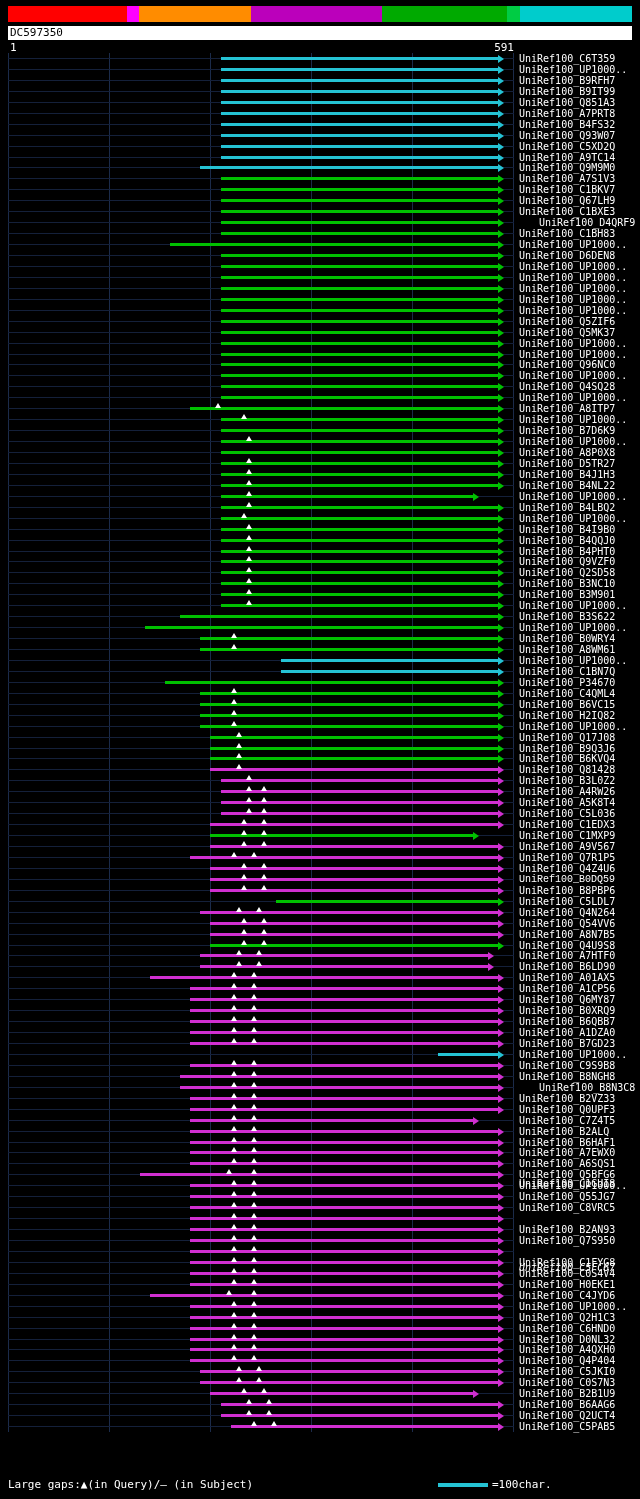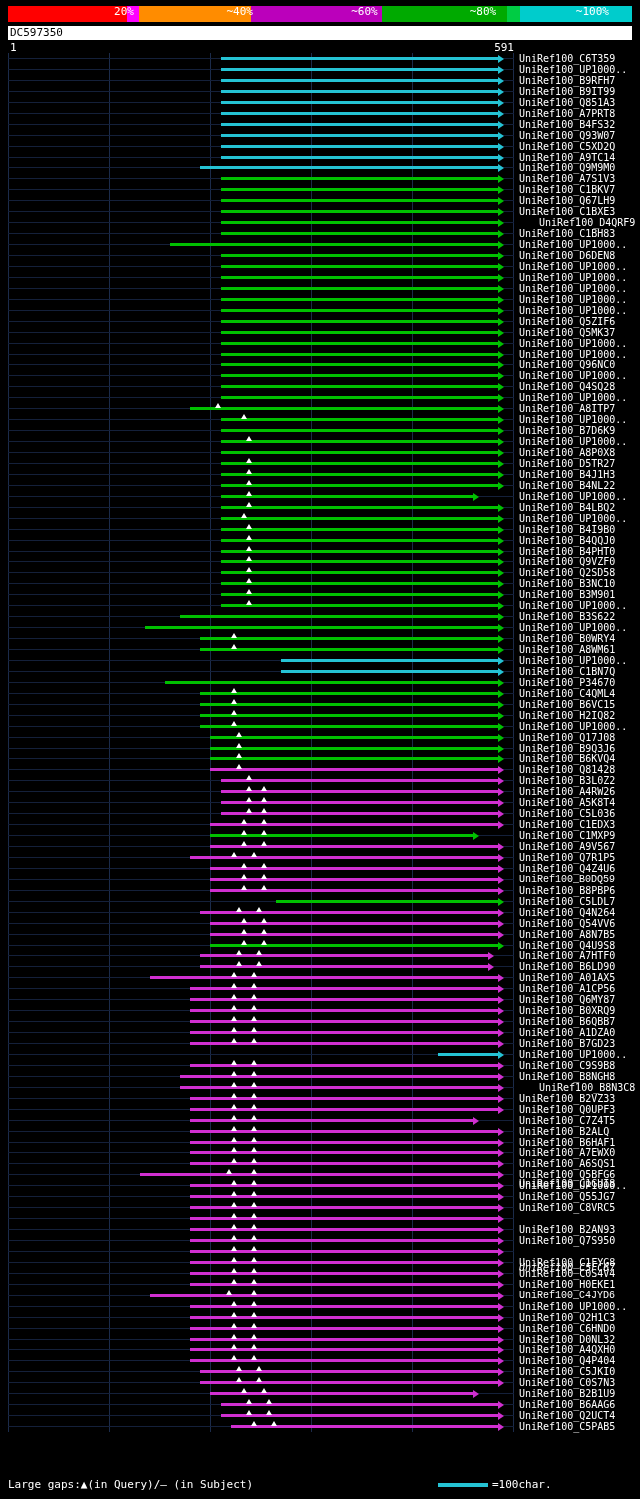--- a/index.html
+++ b/index.html
@@ -43,27 +43,20 @@
 <div id="root">
 
   <div id="scale">
       <div class="seg" style="background: rgb(255, 0, 0); width: 19%;"></div>
       <div class="seg" style="background: rgb(255, 0, 255); width: 2%;"></div>
       <div class="seg" style="background: rgb(255, 140, 0); width: 18%;"></div>
       <div class="seg" style="background: rgb(187, 0, 187); width: 21%;"></div>
       <div class="seg" style="background: rgb(0, 170, 0); width: 20%;"></div>
       <div class="seg" style="background: rgb(0, 204, 68); width: 2%;"></div>
       <div class="seg" style="background: rgb(0, 204, 204); width: 18%;"></div>
-    </div>
-  <div id="scale-labels">
-      <span style="left: 17%;">20%</span>
-      <span style="left: 35%;">~40%</span>
-      <span style="left: 55%;">~60%</span>
-      <span style="left: 74%;">~80%</span>
-      <span style="left: 91%;">~100%</span>
     </div>
 
   <div id="querybox"></div>
   <div id="querylabel">DC597350</div>
 
   <div id="axis">
     <span class="tickleft">1</span>
     <span class="tickright">591</span>
   </div>
 
@@ -702,21 +695,21 @@
       <div style="top: 1128px;">UniRef100_UP1000..</div>
       <div style="top: 1139px;">UniRef100_Q55JG7</div>
       <div style="top: 1150px;">UniRef100_C8VRC5</div>
       <div style="top: 1210px; font-style: italic;">UniRef100_C5FC67</div>
       <div style="top: 1172px;">UniRef100_B2AN93</div>
       <div style="top: 1183px;">UniRef100_Q7S950</div>
       <div style="top: 1126px;">UniRef100_C1GUI8</div>
       <div style="top: 1205px;">UniRef100_C1FYG8</div>
       <div style="top: 1216px;">UniRef100_C0S4V4</div>
       <div style="top: 1227px;">UniRef100_H0EKE1</div>
-      <div style="top: 1238px; font-family: Liberation Mono, monospace;">UniRef100_C4JYD6</div>
+      <div style="top: 1238px;">UniRef100_C4JYD6</div>
       <div style="top: 1249px;">UniRef100_UP1000..</div>
       <div style="top: 1260px;">UniRef100_Q2H1C3</div>
       <div style="top: 1271px;">UniRef100_C6HND0</div>
       <div style="top: 1282px;">UniRef100_D0NL32</div>
       <div style="top: 1292px;">UniRef100_A4QXH0</div>
       <div style="top: 1303px;">UniRef100_Q4P404</div>
       <div style="top: 1314px;">UniRef100_C5JKI0</div>
       <div style="top: 1325px;">UniRef100_C0S7N3</div>
       <div style="top: 1336px;">UniRef100_B2B1U9</div>
       <div style="top: 1347px;">UniRef100_B6AAG6</div>

